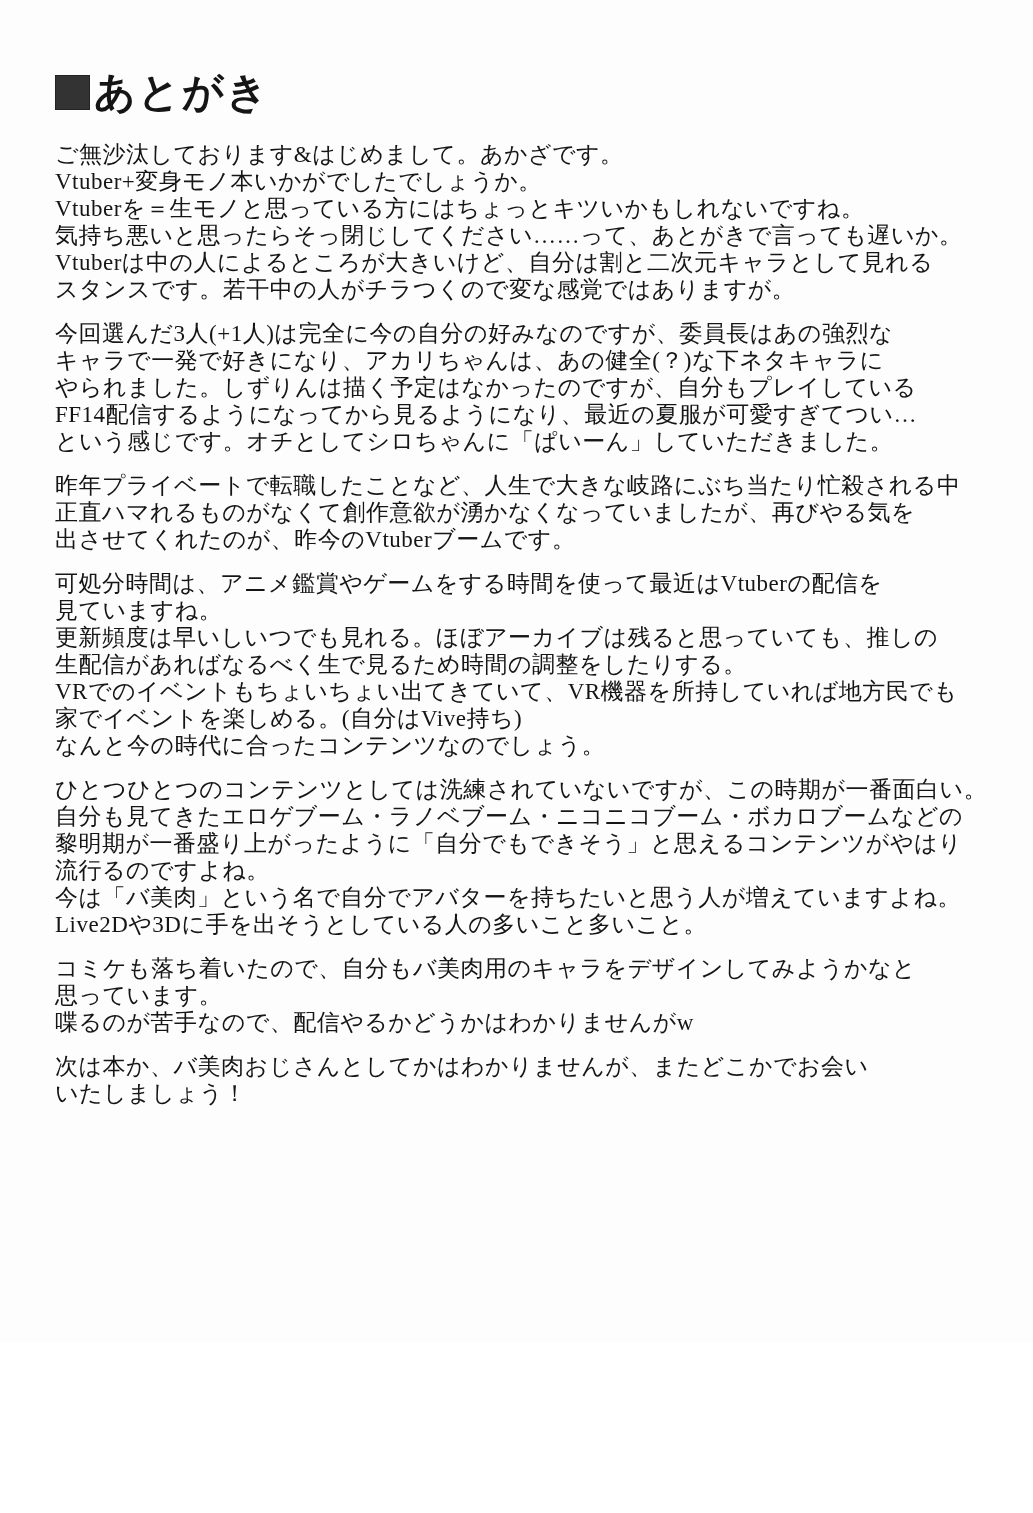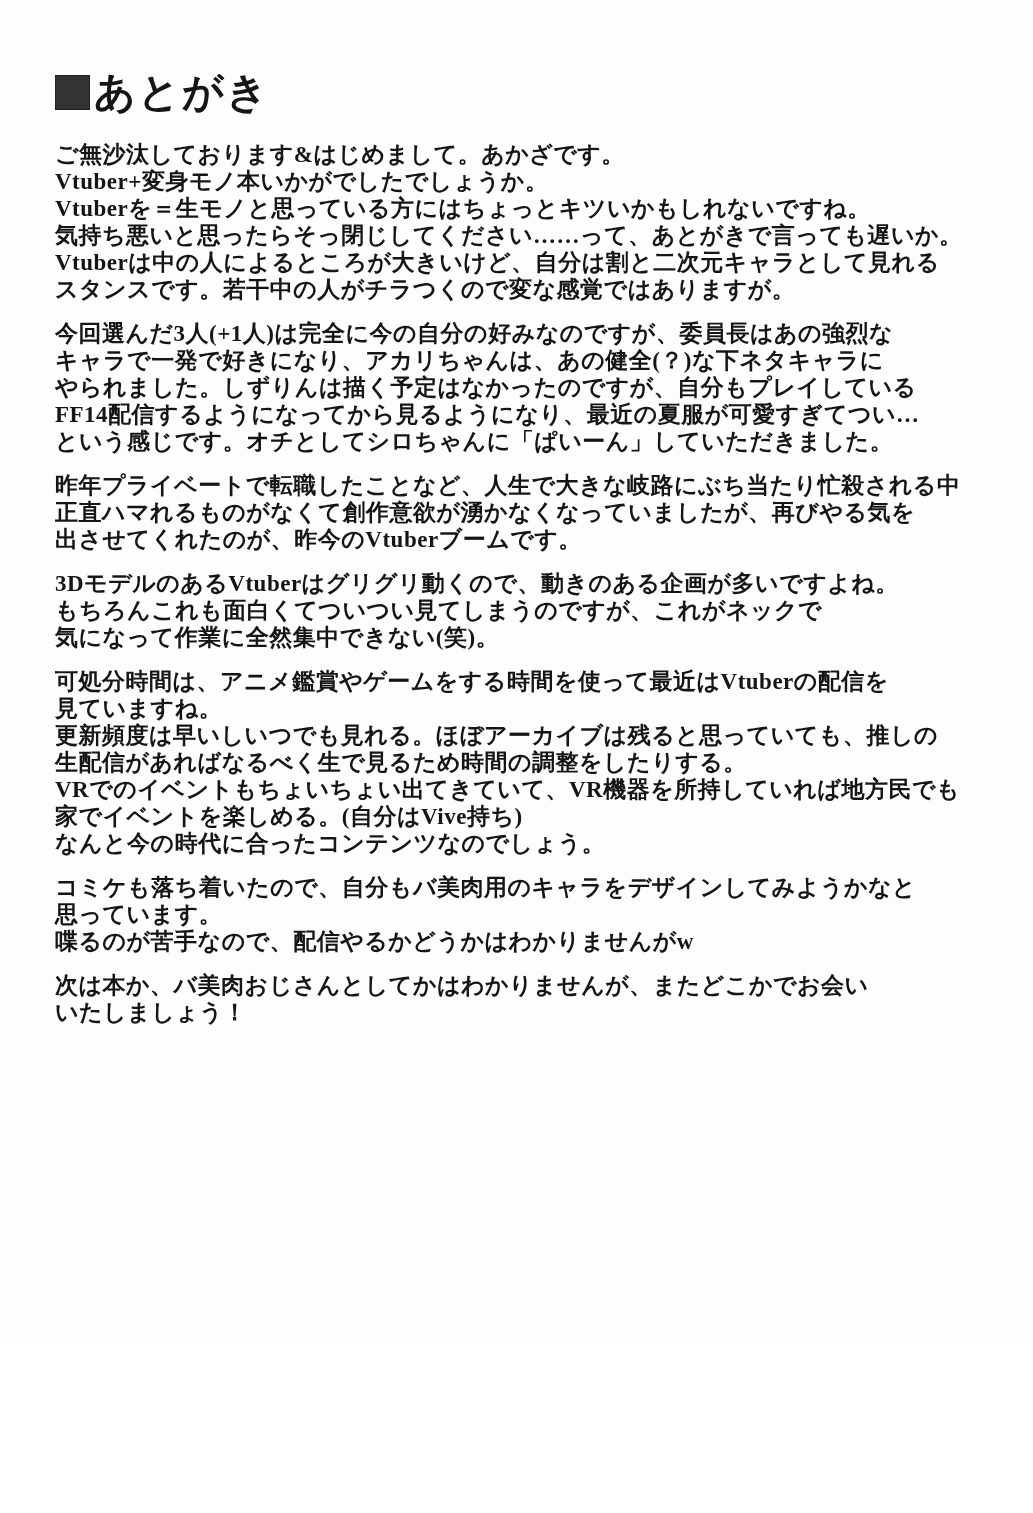--- a/index.html
+++ b/index.html
@@ -39,21 +39,20 @@
     background: #333333;
     border: 1px solid #222222;
     margin-right: 4px;
   }
   .afterword p {
     margin: 17px 0 14px 0;
     font-size: 23px;
     line-height: 27px;
     white-space: pre;
     letter-spacing: 0.5px;
-    font-weight: bold;
   }
   .signature {
     position: absolute;
     top: 1416px;
     right: 36px;
     font-size: 26px;
     letter-spacing: 1px;
   }
   .page-number {
     position: absolute;
@@ -80,30 +79,33 @@
 Vtuberは中の人によるところが大きいけど、自分は割と二次元キャラとして見れる
 スタンスです。若干中の人がチラつくので変な感覚ではありますが。</p>
       <p>今回選んだ3人(+1人)は完全に今の自分の好みなのですが、委員長はあの強烈な
 キャラで一発で好きになり、アカリちゃんは、あの健全(？)な下ネタキャラに
 やられました。しずりんは描く予定はなかったのですが、自分もプレイしている
 FF14配信するようになってから見るようになり、最近の夏服が可愛すぎてつい…
 という感じです。オチとしてシロちゃんに「ぱいーん」していただきました。</p>
       <p>昨年プライベートで転職したことなど、人生で大きな岐路にぶち当たり忙殺される中
 正直ハマれるものがなくて創作意欲が湧かなくなっていましたが、再びやる気を
 出させてくれたのが、昨今のVtuberブームです。</p>
-      <p>3DモデルのあるVtuberはグリグリ動くので、動きのある企画が多いですよね。
-もちろんこれも面白くてついつい見てしまうのですが、これがネックで
-気になって作業に全然集中できない(笑)。</p>
       <p>可処分時間は、アニメ鑑賞やゲームをする時間を使って最近はVtuberの配信を
 見ていますね。
 更新頻度は早いしいつでも見れる。ほぼアーカイブは残ると思っていても、推しの
 生配信があればなるべく生で見るため時間の調整をしたりする。
 VRでのイベントもちょいちょい出てきていて、VR機器を所持していれば地方民でも
 家でイベントを楽しめる。(自分はVive持ち)
 なんと今の時代に合ったコンテンツなのでしょう。</p>
+      <p>ひとつひとつのコンテンツとしては洗練されていないですが、この時期が一番面白い。
+自分も見てきたエロゲブーム・ラノベブーム・ニコニコブーム・ボカロブームなどの
+黎明期が一番盛り上がったように「自分でもできそう」と思えるコンテンツがやはり
+流行るのですよね。
+今は「バ美肉」という名で自分でアバターを持ちたいと思う人が増えていますよね。
+Live2Dや3Dに手を出そうとしている人の多いこと多いこと。</p>
       <p>コミケも落ち着いたので、自分もバ美肉用のキャラをデザインしてみようかなと
 思っています。
 喋るのが苦手なので、配信やるかどうかはわかりませんがw</p>
       <p>次は本か、バ美肉おじさんとしてかはわかりませんが、またどこかでお会い
 いたしましょう！</p>
     </div>
   </div>
   <div class="signature">2018/08　あかざ</div>
   <div class="page-number">23</div>
 </div>

